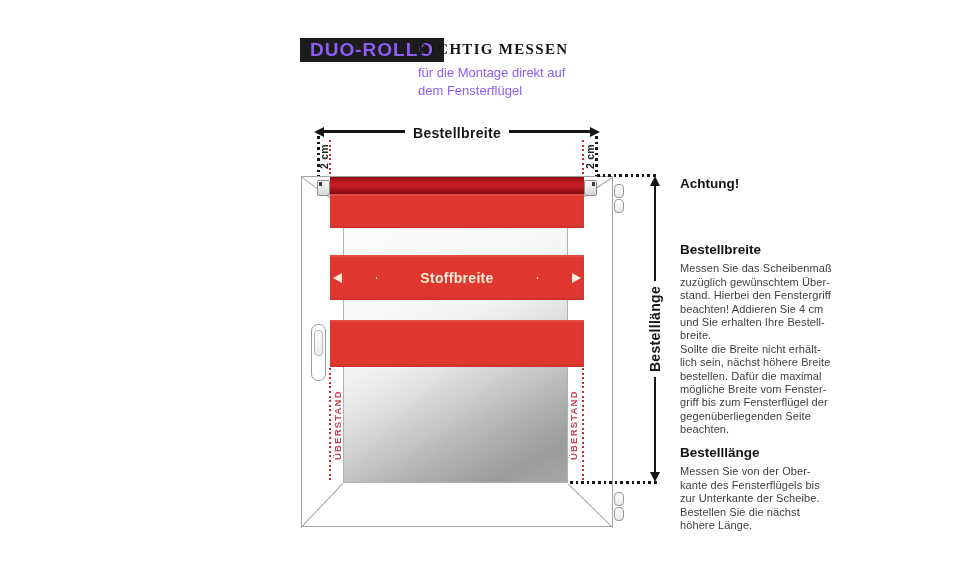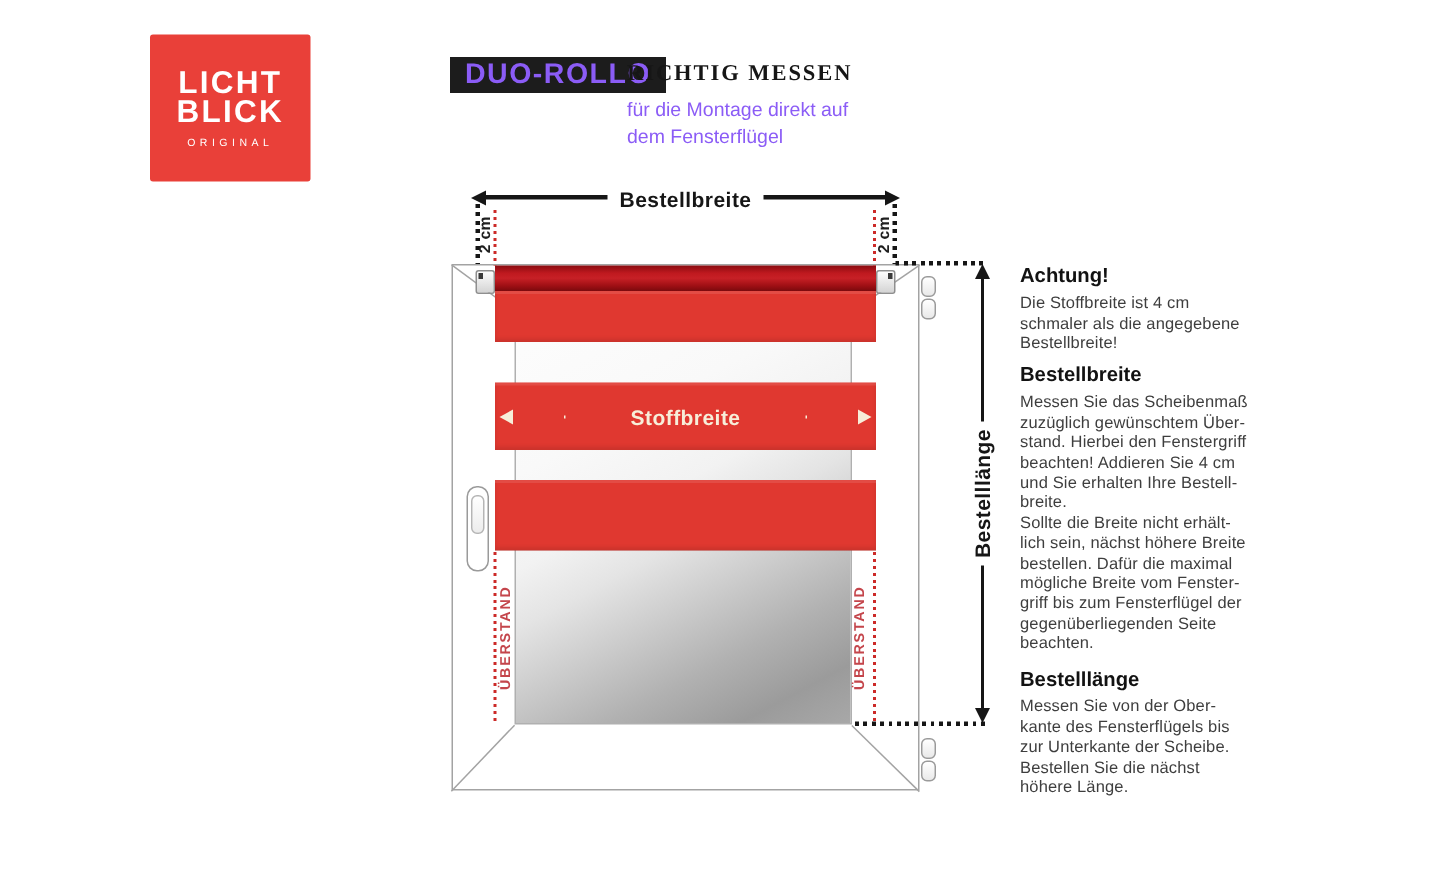--- a/index.html
+++ b/index.html
@@ -98,25 +98,20 @@
   .info-section{left:680px;width:230px;font-size:11px;line-height:13.4px;color:#3e3e3e;}
   .info-0{top:177px;} .info-1{top:243px;} .info-2{top:446px;}
   .info-heading{font-size:13.5px;font-weight:700;color:#121212;margin:0 0 6px 0;}
   .info-body{white-space:pre-line;letter-spacing:.1px;}
 </style>
 </head>
 <body>
 
 <div class="page">
 
-  <div class="abs logo">
-    <div class="logo-line">LICHT</div>
-    <div class="logo-line">BLICK</div>
-    <div class="logo-sub">ORIGINAL</div>
-  </div>
 
   <div class="abs badge">DUO-ROLLO</div>
   <div class="abs title">RICHTIG MESSEN</div>
   <div class="abs subtitle">für die Montage direkt auf
 dem Fensterflügel</div>
 
   <div class="abs win-outer"></div>
   <div class="abs win-glass"></div>
   <div class="abs diag diag-tl"></div>
   <div class="abs diag diag-tr"></div>
@@ -166,23 +161,20 @@
   <div class="abs bl-arrow">
     <span class="bl-head bl-head-up"></span>
     <span class="bl-line"></span>
     <span class="bl-label">Bestelllänge</span>
     <span class="bl-line"></span>
     <span class="bl-head bl-head-down"></span>
   </div>
 
   <div class="abs info-section info-0">
     <h3 class="info-heading">Achtung!</h3>
-    <div class="info-body">Die Stoffbreite ist 4 cm
-schmaler als die angegebene
-Bestellbreite!</div>
   </div>
   <div class="abs info-section info-1">
     <h3 class="info-heading">Bestellbreite</h3>
     <div class="info-body">Messen Sie das Scheibenmaß
 zuzüglich gewünschtem Über-
 stand. Hierbei den Fenstergriff
 beachten! Addieren Sie 4 cm
 und Sie erhalten Ihre Bestell-
 breite.
 Sollte die Breite nicht erhält-

